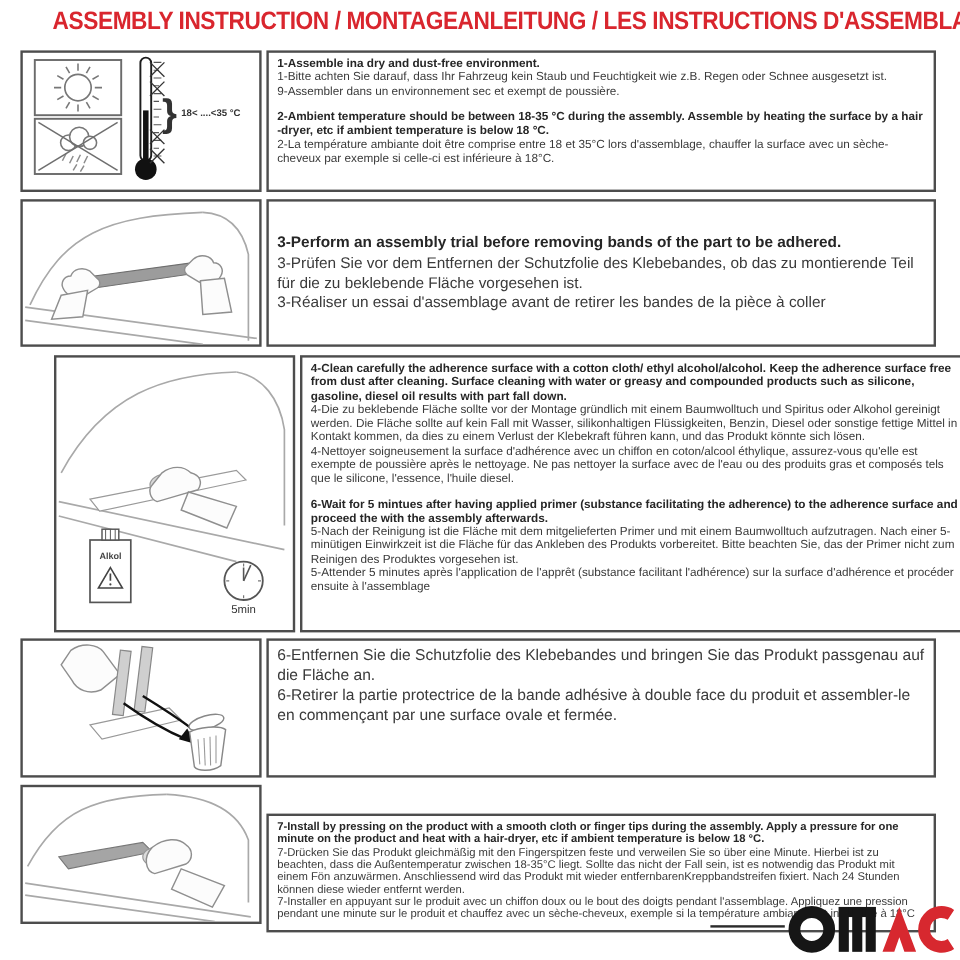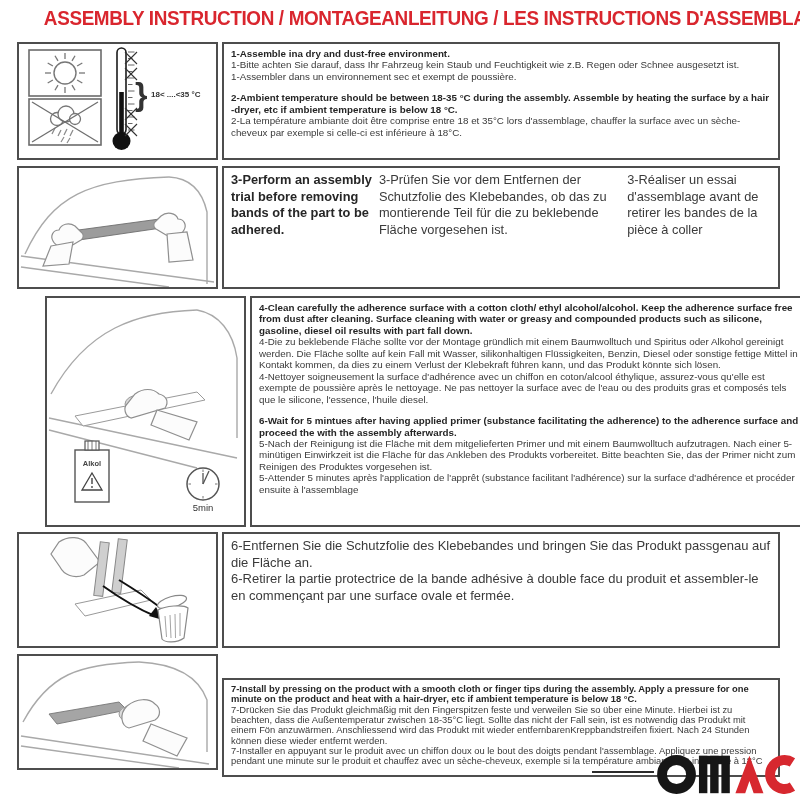--- a/index.html
+++ b/index.html
@@ -23,21 +23,21 @@
   .r4 { top:532px; height:116px; }
   .r5 { top:654px; height:116px; }
   .r5t { top:654px; height:99px; }
 
   .right p { margin:0; }
   .en { font-weight:bold; color:#262626; }
   .sm { font-size:9.8px; line-height:1.17; }
   .sm5 { font-size:9.4px; line-height:1.1;margin-top:24px; }
   .lg { font-size:12.8px; line-height:1.3; }
   .lg4 { font-size:13px; line-height:1.28; }
-  .vcenter { display:flex; flex-direction:row; justify-content:center; }
+  .vcenter { display:flex; flex-direction:column; justify-content:center; }
   .blockgap { height:10px; }
 
   svg { display:block; width:100%; height:100%; }
   svg text { font-family:"Liberation Sans", sans-serif; }
 
   .footer-rule { position:absolute; left:592px; top:771px; width:62px; height:2px;
                  background:#2b2b2b; }
   .logo { position:absolute; left:656px; top:753px; width:142px; height:43px; }
 </style>
 </head>
@@ -121,21 +121,21 @@
         </g>
         <text x="116" y="61" font-size="32" font-weight="bold" fill="#333">}</text>
         <text x="132" y="53" font-size="8" font-weight="bold" fill="#333">18&lt; ....&lt;35 °C</text>
       </g>
     </svg>
   </div>
 
   <div class="box right r1 sm">
     <p class="en">1-Assemble ina dry and dust-free environment.</p>
     <p>1-Bitte achten Sie darauf, dass Ihr Fahrzeug kein Staub und Feuchtigkeit wie z.B. Regen oder Schnee ausgesetzt ist.</p>
-    <p>1-Assembler dans un environnement sec et exempt de poussière.</p>
+    <p>9-Assembler dans un environnement sec et exempt de poussière.</p>
     <div class="blockgap"></div>
     <p class="en">2-Ambient temperature should be between 18-35 °C  during the assembly. Assemble by heating the surface by a hair -dryer, etc if ambient temperature is below 18 °C.</p>
     <p>2-La température ambiante doit être comprise entre 18 et 35°C lors d'assemblage, chauffer la surface avec un sèche-cheveux par exemple si celle-ci est inférieure à 18°C.</p>
   </div>
 
   <div class="box left r2">
     <svg viewBox="0 0 197 119">
       <g fill="none" stroke="#a9a9a9" stroke-width="1.4">
         <path d="M6,86 C34,26 70,12 150,9"></path>
         <path d="M150,9 C170,10 183,22 188,44 L188,116"></path>

